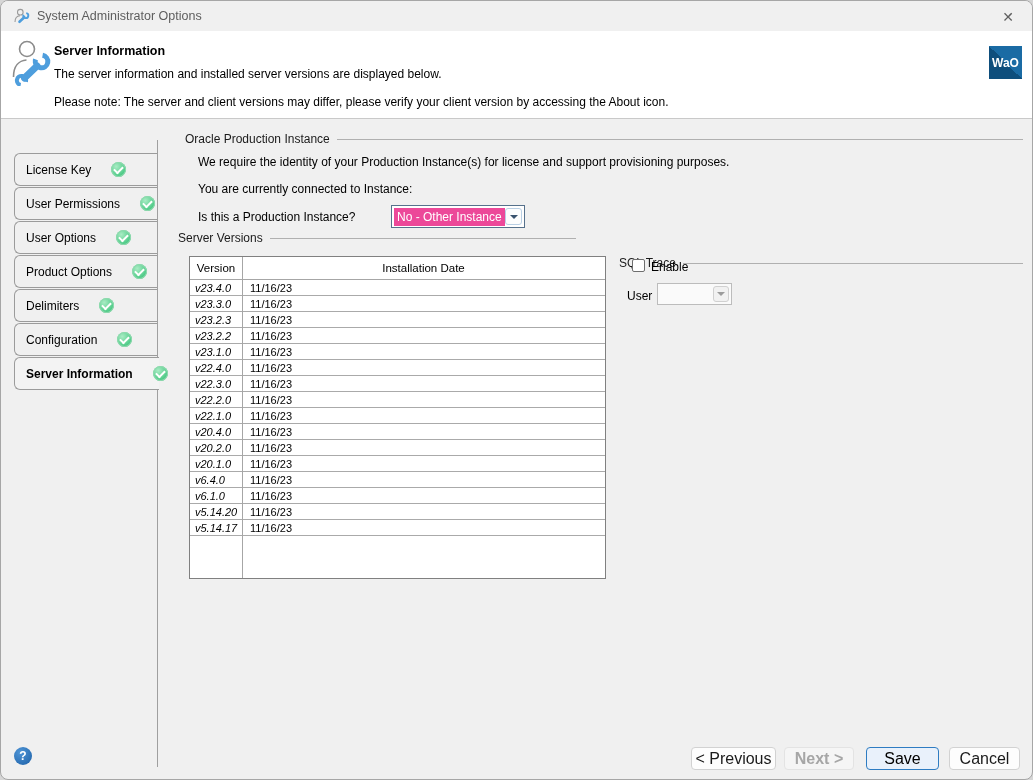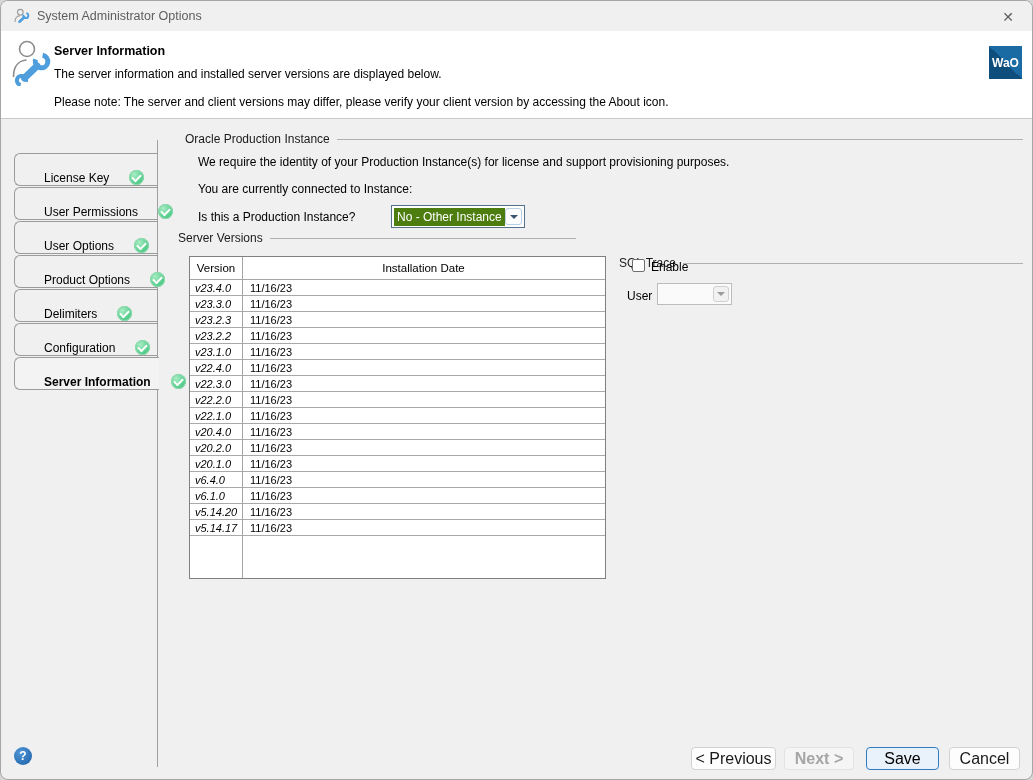--- a/index.html
+++ b/index.html
@@ -27,21 +27,21 @@
   .logo { position:absolute; right:10px; top:15px; width:33px; height:33px; background:#1a6ba4; }
   .logo::before { content:""; position:absolute; inset:0;
                   background:linear-gradient(to bottom left, rgba(0,0,0,0) 50%, #0e4e7c 50%); }
   .logo-text { position:absolute; inset:0; display:flex; align-items:center; justify-content:center;
                color:#fff; font-weight:bold; font-size:12px; z-index:1; }
 
   
   .sidebar-line { position:absolute; left:156px; top:139px; width:1px; height:627px; background:#9f9f9f; }
   .tabs { position:absolute; left:13px; top:152px; display:flex; flex-direction:column; gap:1px; z-index:2; }
   .tab { height:33px; width:143px; background:#f0f0f0; border:1px solid #9b9b9b; border-right:none;
-         border-radius:6px 0 0 6px; display:flex; align-items:flex-end; padding-left:29px; gap:20px;
+         border-radius:6px 0 0 6px; display:flex; align-items:center; padding-left:11px; gap:20px;
          white-space:nowrap; cursor:default; }
   .tab.active { width:145px; background:#f3f3f3; font-weight:bold; }
   .check { width:15px; height:15px; border-radius:50%; flex:0 0 auto;
            background:radial-gradient(circle at 35% 30%, #a9ecc4, #54cd8b 62%, #3cb878);
            box-shadow:0 0 0 1px #8fd9ae inset; position:relative; }
   .check::after { content:""; position:absolute; top:3.5px; left:3px; width:7px; height:4px;
                   border-left:2px solid #fff; border-bottom:2px solid #fff; transform:rotate(-45deg); }
 
   
   .group-header { position:absolute; display:flex; align-items:center; gap:7px; color:#1a1a1a; }
@@ -57,21 +57,21 @@
   .lbl-enable    { left:650px; top:259px; }
   .lbl-user      { left:626px; top:288px; }
 
   .instance-input { position:absolute; left:387px; top:176px; width:635px; height:20px;
                     background:#f2f2f2; border:1px solid #8a8a8a; font-family:"Liberation Sans",sans-serif;
                     font-size:11.5px; padding:0 5px; color:#111; }
 
   
   .combo { position:absolute; left:390px; top:204px; width:134px; height:23px; background:#fff;
            border:1px solid #56718c; display:flex; align-items:center; }
-  .combo-value { background:#4d7c0f; color:#fff; margin-left:2px; padding:2px 3px; white-space:nowrap; }
+  .combo-value { background:#ec4899; color:#fff; margin-left:2px; padding:2px 3px; white-space:nowrap; }
   .combo-btn { position:absolute; right:2px; top:2px; width:17px; height:17px; border:1px solid #b9cfe4;
                border-radius:3px; background:#fdfdfd; display:flex; align-items:center; justify-content:center; }
   .arrow-down { width:0; height:0; border-left:4px solid transparent; border-right:4px solid transparent;
                 border-top:4px solid #3a536e; }
   .user-combo { position:absolute; left:656px; top:282px; width:75px; height:22px; background:#fafafa;
                 border:1px solid #bcbcbc; }
   .user-combo .combo-btn { width:16px; height:16px; background:#f1f1f1; border:1px solid #d0d0d0; }
   .user-combo .arrow-down { border-top-color:#9b9b9b; }
 
   .checkbox { position:absolute; left:631px; top:258px; width:13px; height:13px; background:#fff;

